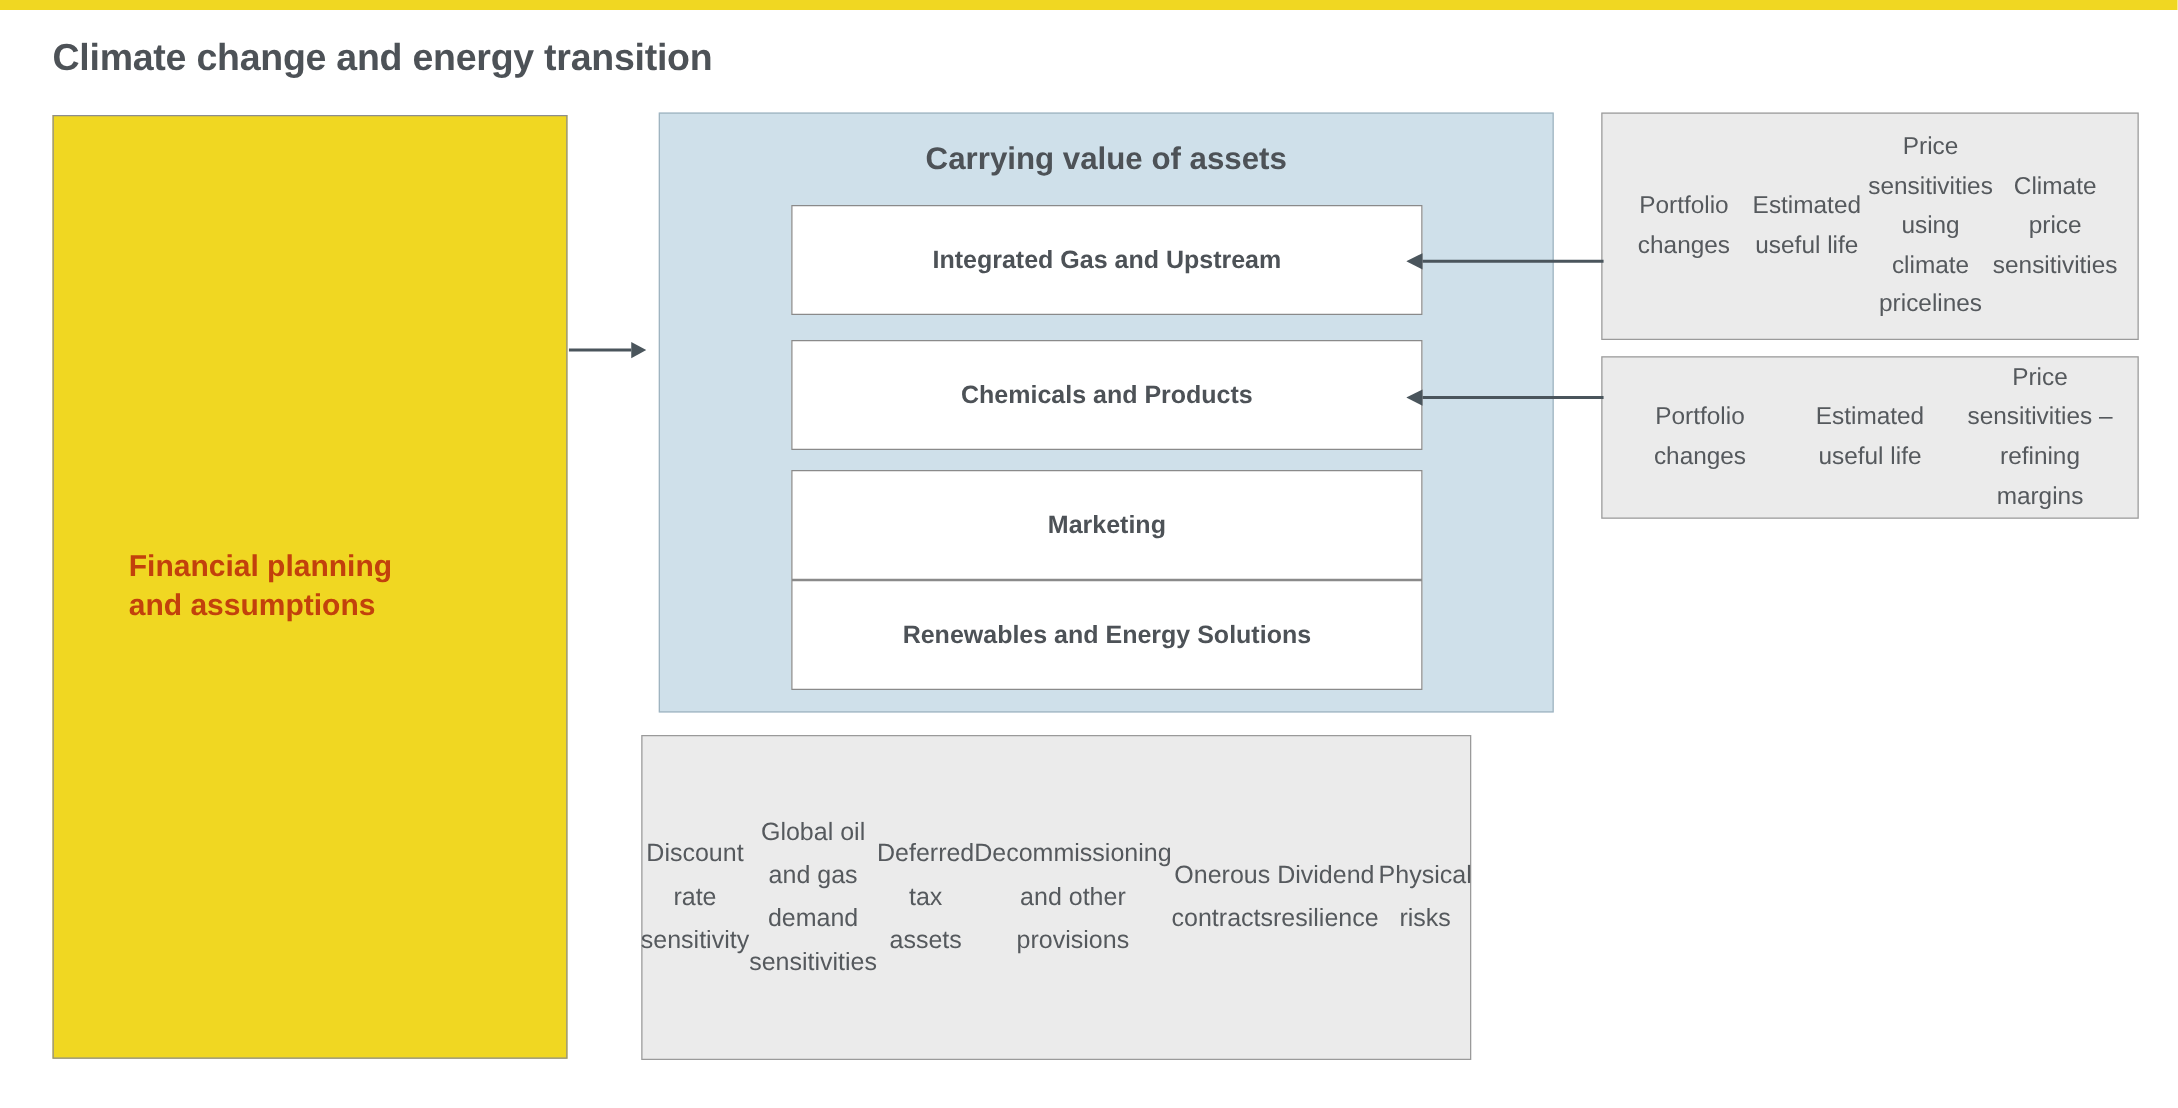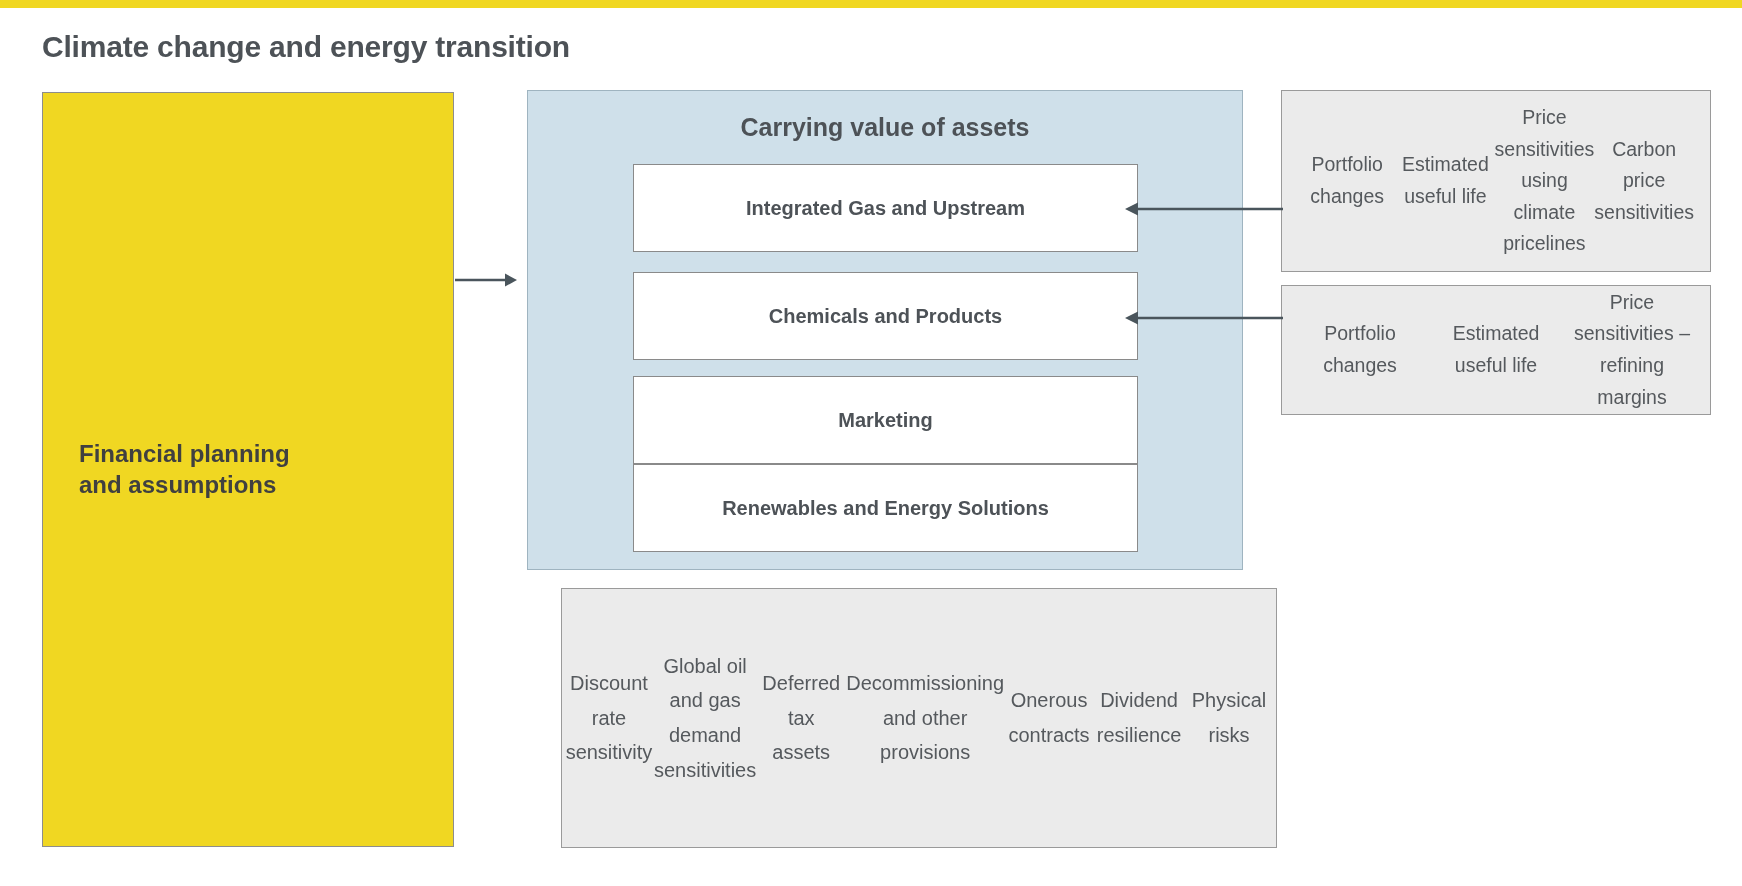--- a/index.html
+++ b/index.html
@@ -44,26 +44,26 @@
     top: 92px;
     width: 412px;
     height: 755px;
     background: #f0d722;
     border: 1px solid #8d8d8d;
     box-sizing: border-box;
     display: flex;
     align-items: center;
   }
   #financial-planning-block .fp-text {
-    padding-left: 36px;
+    padding-left: 60px;
     padding-right: 20px;
     font-size: 24px;
     font-weight: bold;
     line-height: 1.28;
-    color: #404040;
+    color: #c2410c;
   }
 
   
   #arrow-planning-to-assets {
     position: absolute;
     left: 455px;
     top: 272px;
     width: 62px;
     height: 16px;
   }
@@ -139,24 +139,23 @@
   #note-panel-chemicals {
     left: 1281px;
     top: 285px;
     width: 430px;
     height: 130px;
     padding: 0 10px;
   }
   #note-panel-other {
     left: 513px;
     top: 588px;
-    width: 716px;
+    width: 664px;
     height: 260px;
     padding: 0 2px;
-    margin-left: 48px;
   }
   #note-panel-other .note-line {
     font-size: 20px;
     line-height: 1.73;
   }
 
   
   .arrow-left {
     position: absolute;
     height: 16px;
@@ -205,21 +204,21 @@
   </div>
   <div class="asset-box" id="asset-box-3">
     <span>Renewables and Energy Solutions</span>
   </div>
 </div>
 
 <div class="note-panel" id="note-panel-upstream">
   <div class="note-line">Portfolio changes</div>
   <div class="note-line">Estimated useful life</div>
   <div class="note-line">Price sensitivities using climate pricelines</div>
-  <div class="note-line">Carbon price sensitivities</div>
+  <div class="note-line">Climate price sensitivities</div>
 </div>
 
 <div class="note-panel" id="note-panel-chemicals">
   <div class="note-line">Portfolio changes</div>
   <div class="note-line">Estimated useful life</div>
   <div class="note-line">Price sensitivities – refining margins</div>
 </div>
 
 <div class="note-panel" id="note-panel-other">
   <div class="note-line">Discount rate sensitivity</div>

